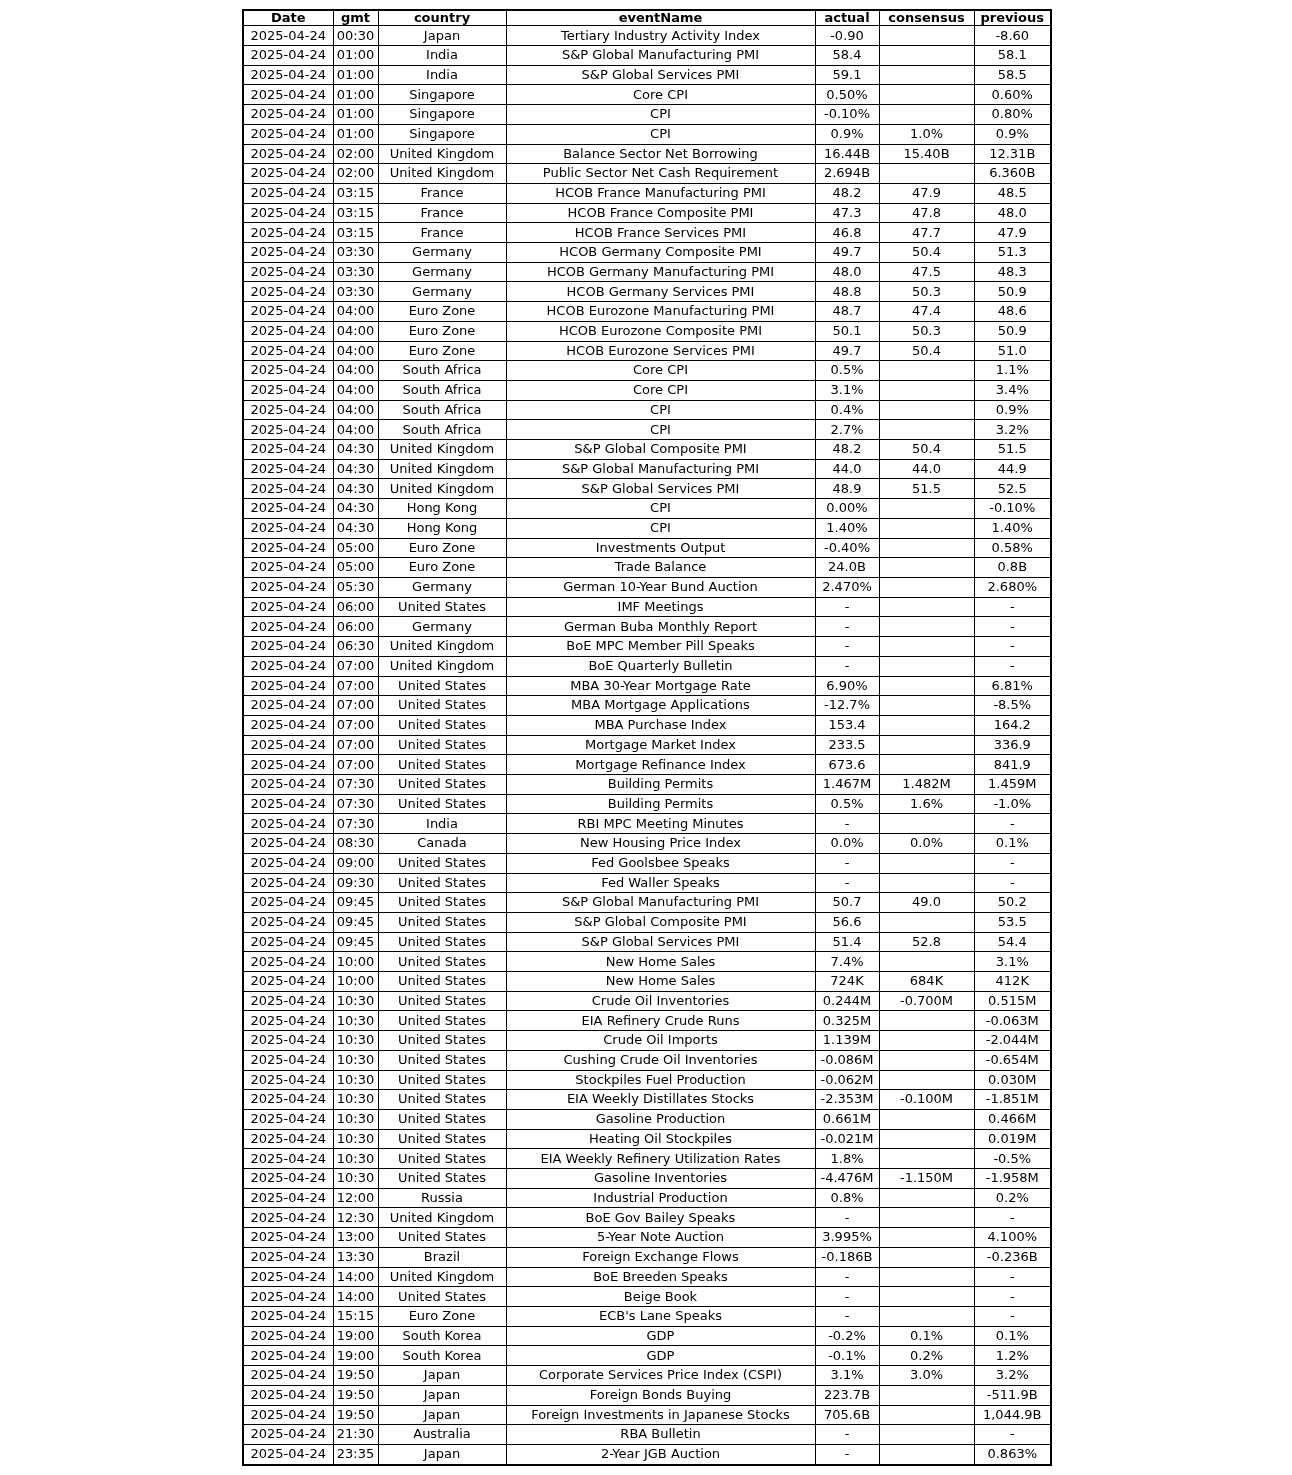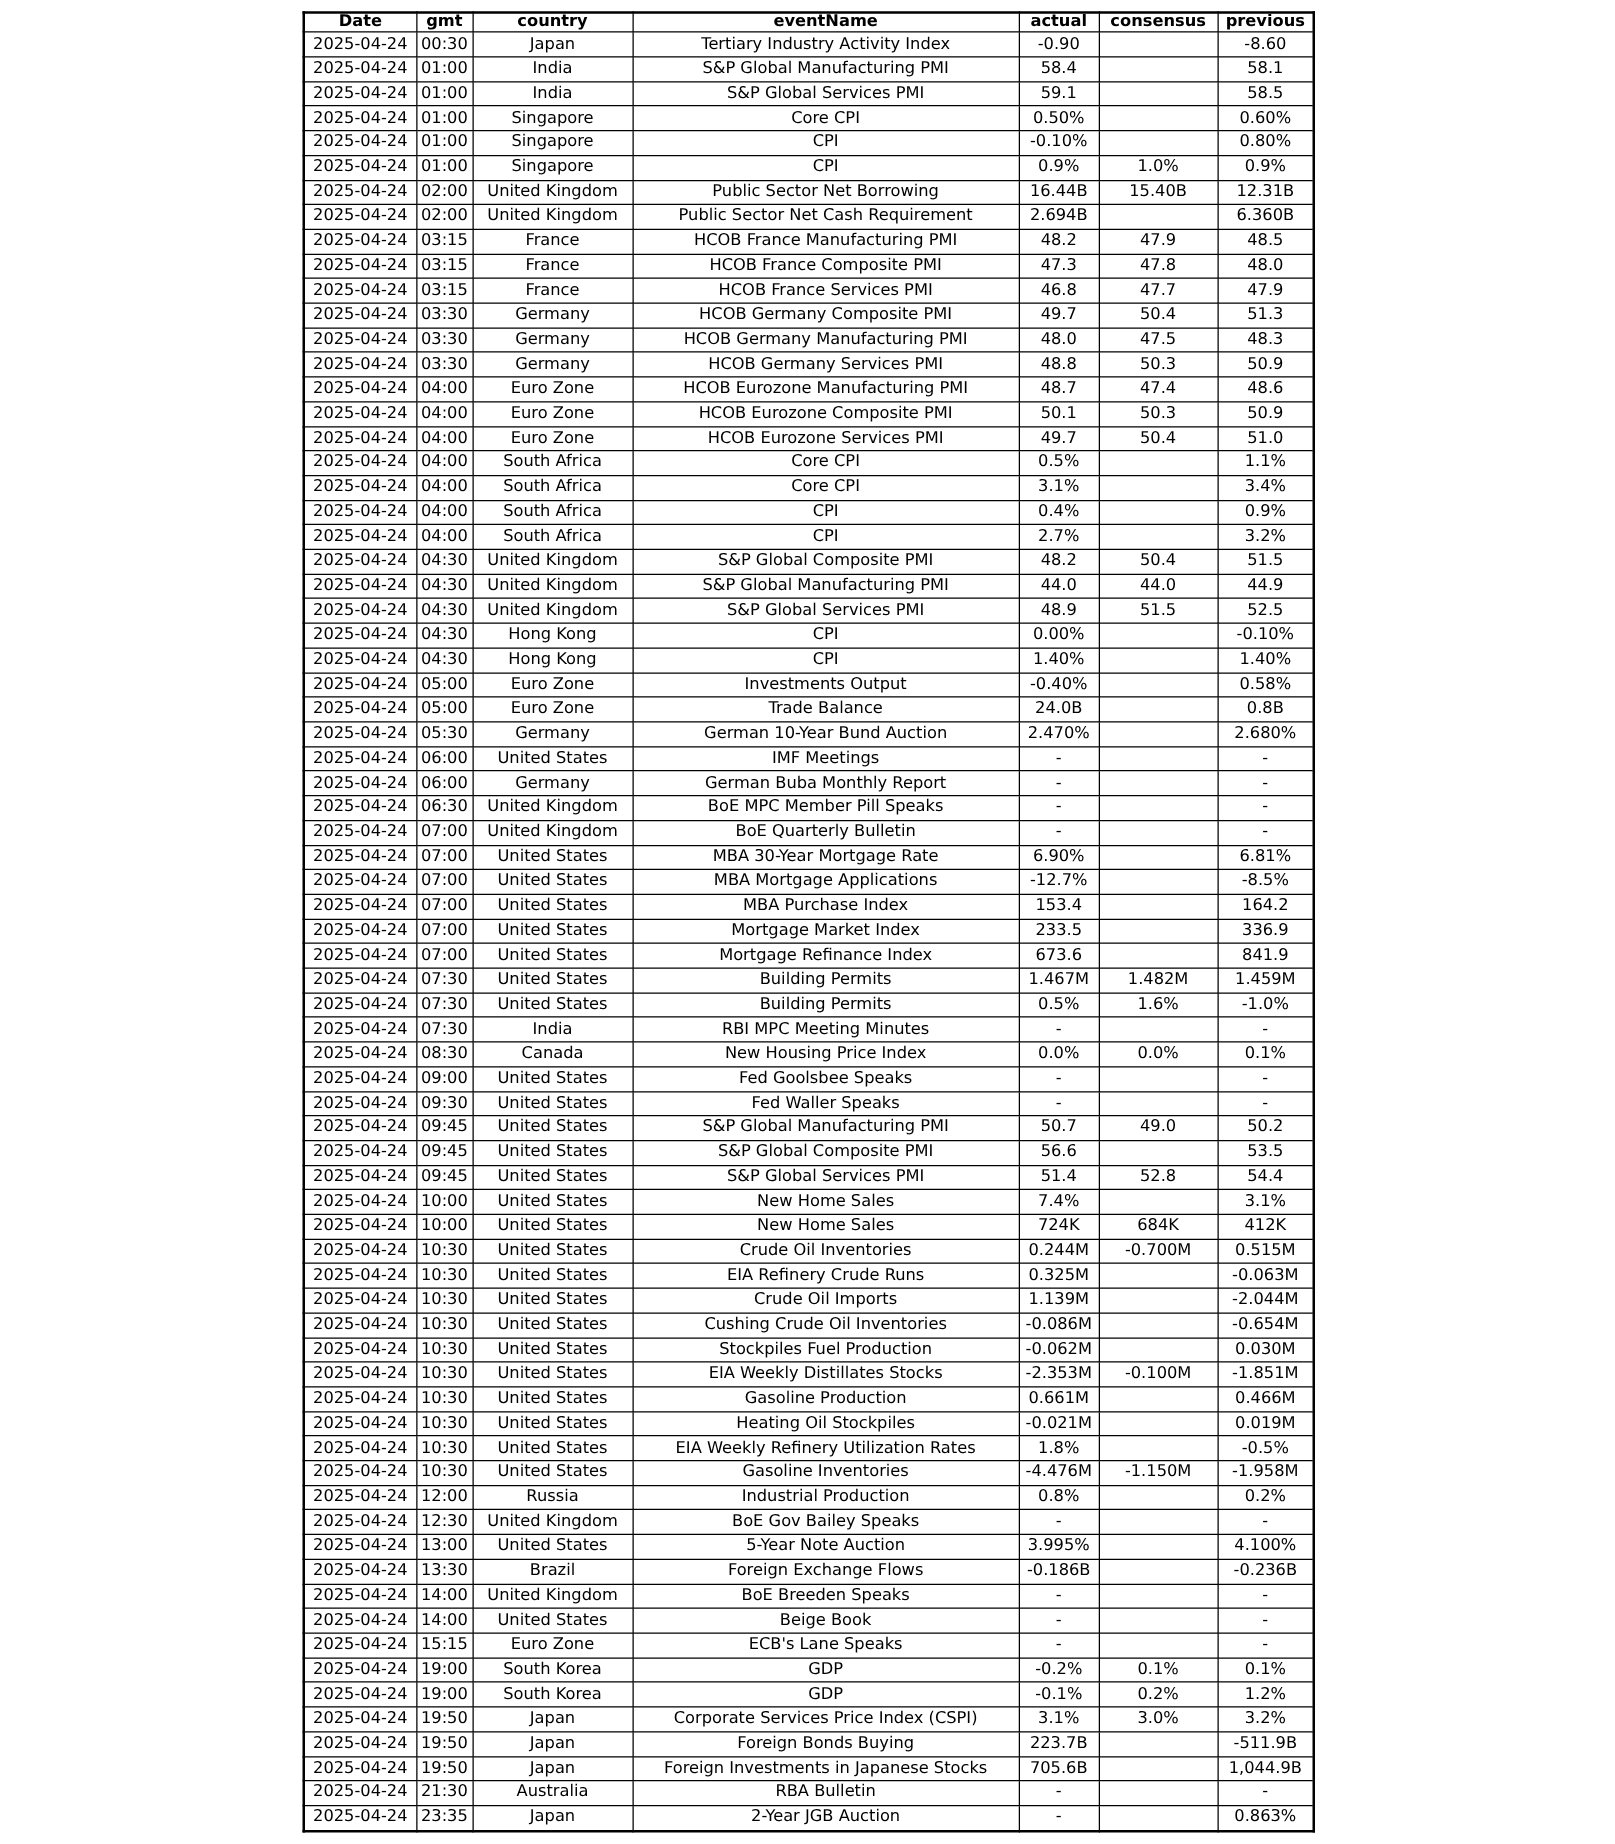--- a/index.html
+++ b/index.html
@@ -122,21 +122,21 @@
           <td>Singapore</td>
           <td>CPI</td>
           <td>0.9%</td>
           <td>1.0%</td>
           <td>0.9%</td>
         </tr>
         <tr>
           <td>2025-04-24</td>
           <td>02:00</td>
           <td>United Kingdom</td>
-          <td>Public Sector Net Borrowing</td>
+          <td>Balance Sector Net Borrowing</td>
           <td>16.44B</td>
           <td>15.40B</td>
           <td>12.31B</td>
         </tr>
         <tr>
           <td>2025-04-24</td>
           <td>02:00</td>
           <td>United Kingdom</td>
           <td>Public Sector Net Cash Requirement</td>
           <td>2.694B</td>

